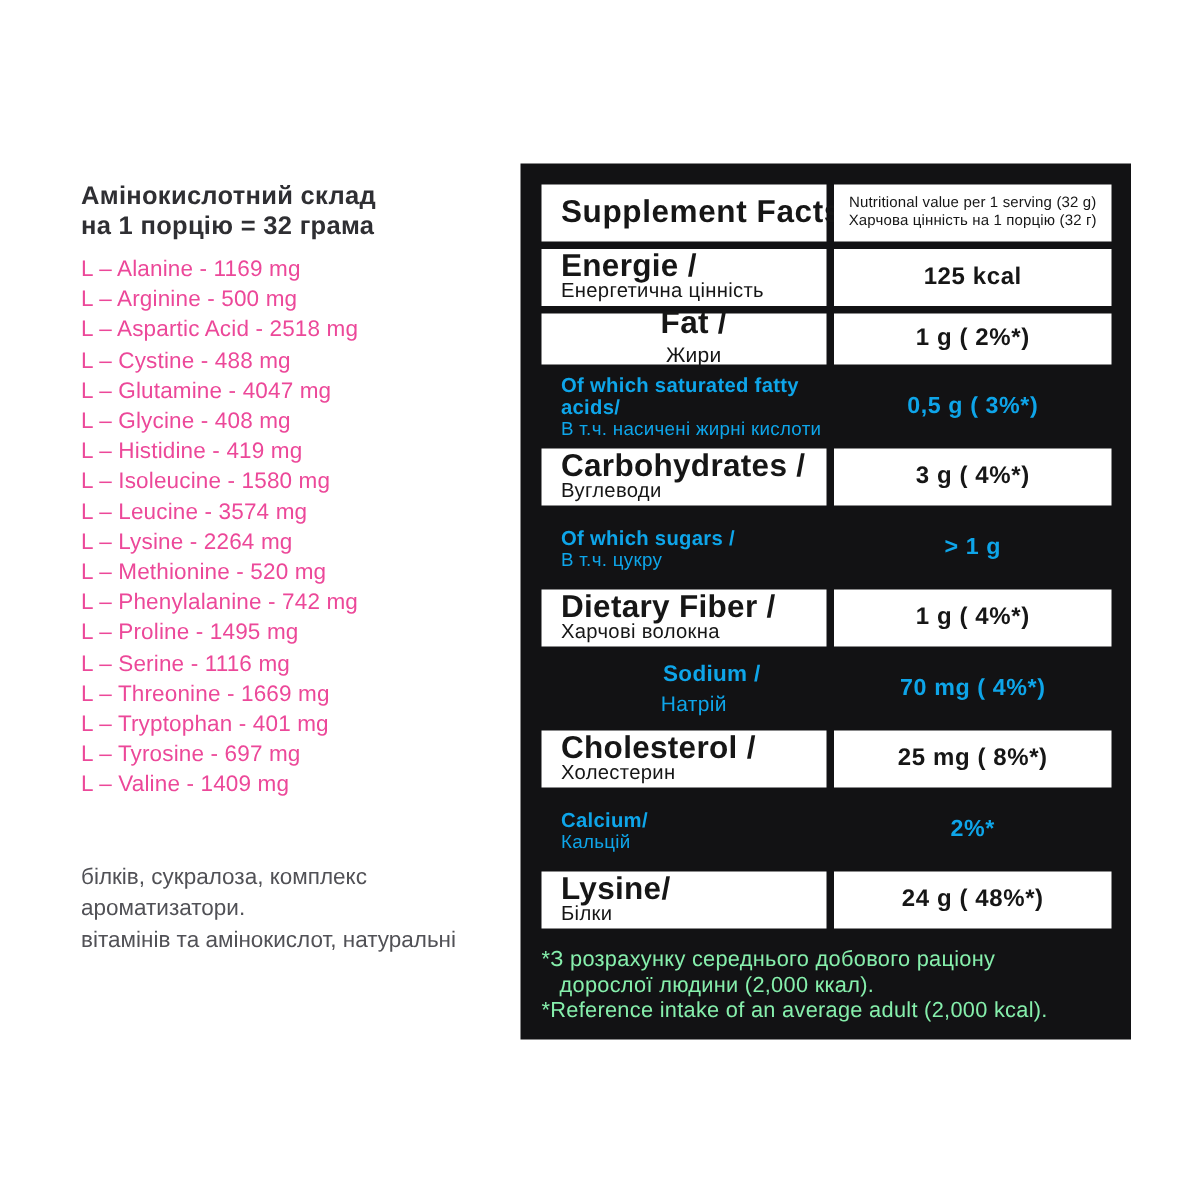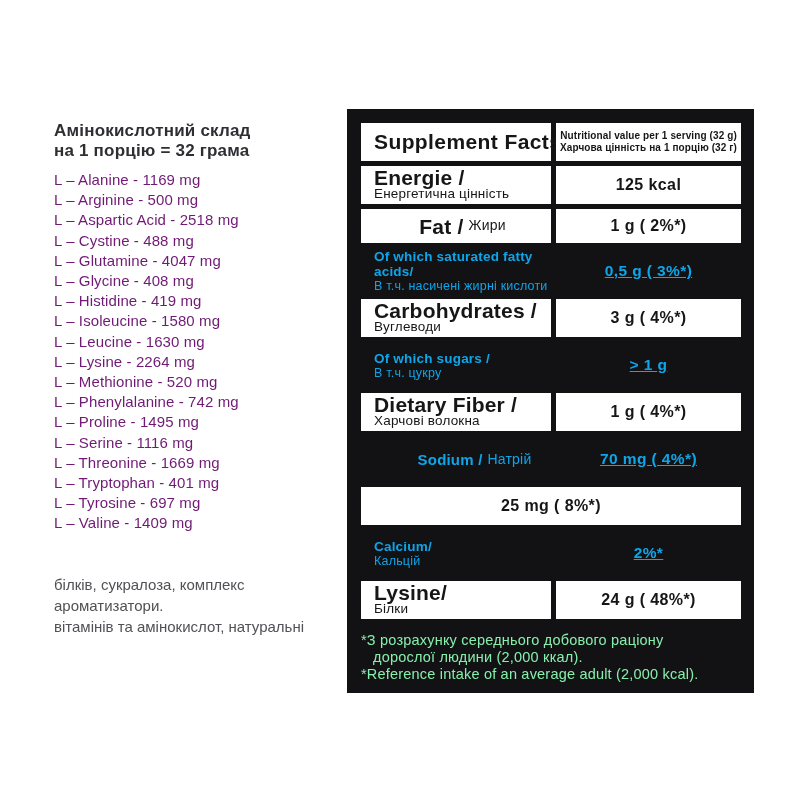--- a/index.html
+++ b/index.html
@@ -7,53 +7,53 @@
     width:800px;height:800px;background:#ffffff;
     font-family:"Liberation Sans", sans-serif;
     position:relative;overflow:hidden;
     -webkit-font-smoothing:antialiased;
   }
 
   
   .left-block{position:absolute;left:54px;top:121px;width:300px;}
   .amino-heading{font-size:17px;font-weight:bold;color:#2f2f33;line-height:20px;letter-spacing:.2px;}
   .amino-list{margin-top:9px;}
-  .amino-list div{font-size:15px;line-height:20.2px;color:#701a75;letter-spacing:.1px;}
+  .amino-list div{font-size:15px;line-height:20.2px;color:#ec4899;letter-spacing:.1px;}
   .comp{margin-top:40px;font-size:15px;line-height:21px;color:#515156;}
   .comp .b{font-weight:bold;color:#2f2f33;}
 
   
   .panel{
     position:absolute;left:347px;top:109px;width:407px;height:584px;
     background:#121214;box-sizing:border-box;
     padding:14px 13px 8px 14px;
     display:flex;flex-direction:column;
   }
   .rows{display:flex;flex-direction:column;gap:5px;}
   .row{display:flex;gap:5px;flex:none;}
   .hA{height:38px;} .hB{height:34px;} .hD{height:46px;}
   .lbl{width:190px;flex:none;display:flex;flex-direction:column;justify-content:center;
        padding-left:13px;box-sizing:border-box;}
-  .lbl.inline{flex-direction:row;align-items:center;gap:5px;}
+  .lbl.inline{flex-direction:column;align-items:center;gap:5px;}
   .val{flex:1;display:flex;align-items:center;justify-content:center;
        font-weight:bold;font-size:16px;letter-spacing:.4px;white-space:nowrap;}
   .r-light .lbl,.r-light .val{background:#ffffff;color:#161616;}
   .r-dark{color:#0ea5e9;}
-  .r-dark .val{font-size:15.5px;text-decoration:underline;}
+  .r-dark .val{font-size:15.5px;}
   .p{font-weight:bold;font-size:21px;line-height:17px;letter-spacing:.2px;}
   .s{font-weight:normal;font-size:13.5px;line-height:15.5px;letter-spacing:.2px;}
   .lbl.inline .s{font-size:14px;}
   .r-dark .p{font-size:13.5px;line-height:15px;}
   .r-dark .s{font-size:12.5px;line-height:14px;}
   .r-dark .lbl.inline .p{font-size:15px;margin-left:24px;}
   .r-dark .lbl.inline .s{font-size:14px;}
 
   .hdr .lbl{justify-content:center;}
   .title{font-size:21px;font-weight:bold;letter-spacing:.4px;white-space:nowrap;}
-  .hdr .val{flex-direction:column;font-weight:bold;}
+  .hdr .val{flex-direction:column;font-weight:normal;}
   .note{font-size:10px;line-height:12.5px;text-align:center;letter-spacing:.1px;white-space:nowrap;}
 
   .footnote{margin-top:13px;color:#86efac;font-size:14.5px;line-height:17px;letter-spacing:.2px;}
   .footnote .indent{padding-left:12px;}
 </style>
 </head>
 <body>
 
 <div class="left-block">
   <div class="amino-heading">
@@ -62,21 +62,21 @@
   </div>
   <div class="amino-list">
     <div>L – Alanine - 1169 mg</div>
     <div>L – Arginine - 500 mg</div>
     <div>L – Aspartic Acid - 2518 mg</div>
     <div>L – Cystine - 488 mg</div>
     <div>L – Glutamine - 4047 mg</div>
     <div>L – Glycine - 408 mg</div>
     <div>L – Histidine - 419 mg</div>
     <div>L – Isoleucine - 1580 mg</div>
-    <div>L – Leucine - 1630 mg</div>
+    <div>L – Leucine - 3574 mg</div>
     <div>L – Lysine - 2264 mg</div>
     <div>L – Methionine - 520 mg</div>
     <div>L – Phenylalanine - 742 mg</div>
     <div>L – Proline - 1495 mg</div>
     <div>L – Serine - 1116 mg</div>
     <div>L – Threonine - 1669 mg</div>
     <div>L – Tryptophan - 401 mg</div>
     <div>L – Tyrosine - 697 mg</div>
     <div>L – Valine - 1409 mg</div>
   </div>
@@ -150,20 +150,24 @@
 
     <div class="row r-dark hD">
       <div class="lbl inline">
         <div class="p">Sodium /</div>
         <div class="s">Натрій</div>
       </div>
       <div class="val">70 mg ( 4%*)</div>
     </div>
 
     <div class="row r-light hA">
+      <div class="lbl">
+        <div class="p">Cholesterol /</div>
+        <div class="s">Холестерин</div>
+      </div>
       <div class="val">25 mg ( 8%*)</div>
     </div>
 
     <div class="row r-dark hD">
       <div class="lbl">
         <div class="p">Calcium/</div>
         <div class="s">Кальцій</div>
       </div>
       <div class="val">2%*</div>
     </div>

